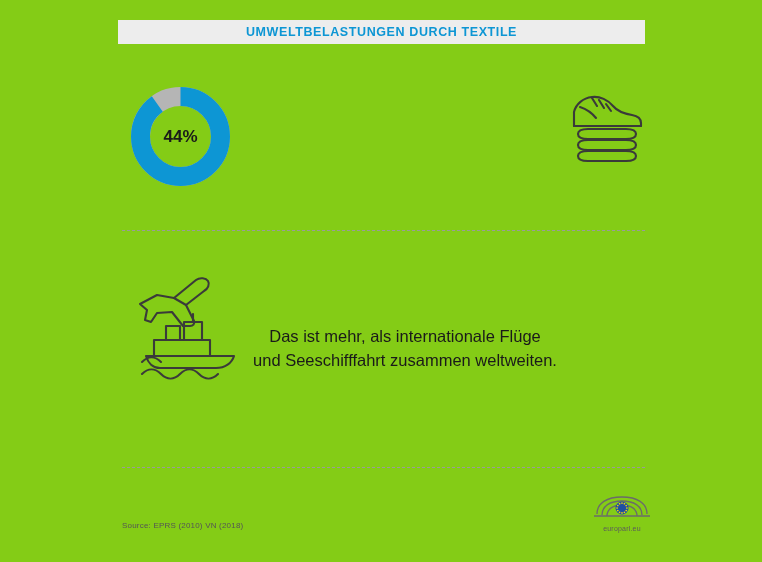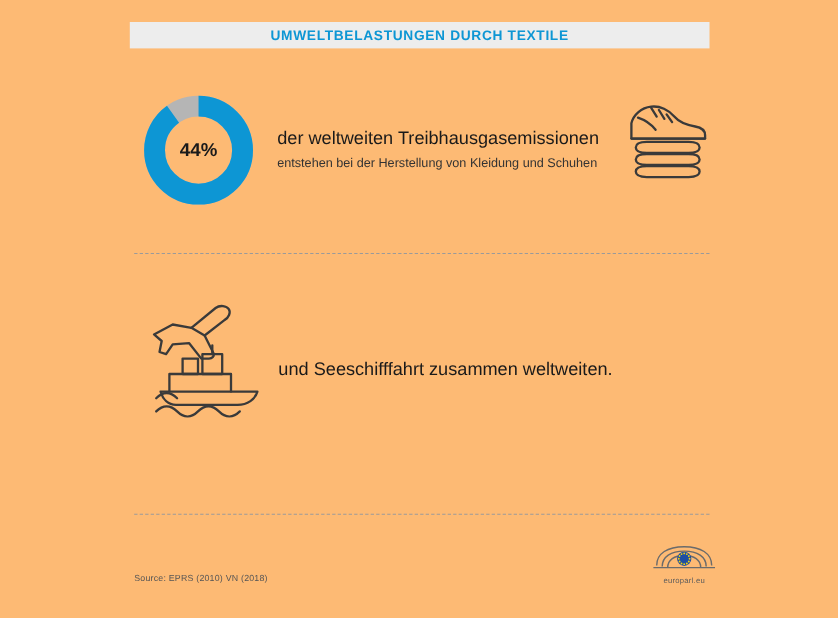--- a/index.html
+++ b/index.html
@@ -15,21 +15,21 @@
     position: relative;
     overflow: hidden;
   }
 
   .infographic {
     position: absolute;
     left: 0;
     top: 0;
     width: 762px;
     height: 562px;
-    background: #fdba74;
+    background: #84cc16;
   }
 
   
   .header-band {
     position: absolute;
     left: 118px;
     top: 20px;
     width: 527px;
     height: 24px;
     background: #ededed;
@@ -167,24 +167,20 @@
   <div class="donut-wrap">
     <svg width="105" height="105" viewBox="0 0 105 105">
 
       <circle cx="52.5" cy="52.5" r="40" fill="none" stroke="#b5b5b5" stroke-width="19"></circle>
 
       <circle id="donut-arc" cx="52.5" cy="52.5" r="40" fill="none" stroke="#0d96d4" stroke-width="19" stroke-dasharray="226.1946710584651 25.132741228718345" transform="rotate(-90 52.5 52.5)"></circle>
     </svg>
     <div class="donut-label">44%</div>
   </div>
 
-  <div class="stat-text">
-    <div class="stat-main">der weltweiten Treibhausgasemissionen</div>
-    <div class="stat-sub">entstehen bei der Herstellung von Kleidung und Schuhen</div>
-  </div>
 
   <div class="shoe-icon">
     <svg width="92" height="92" viewBox="0 0 92 92" fill="none" stroke="#3a3a3a" stroke-width="2.1" stroke-linecap="round" stroke-linejoin="round">
 
       <path d="M18 30 C20 22 27 16 36 15 C44 14 52 18 57 24 C62 30 70 32 76 33 C82 34 85 37 85 41 L85 44 L18 44 Z"></path>
       <path d="M18 44 L85 44"></path>
       <path d="M36 16 L41 24"></path>
       <path d="M43 18 L48 26"></path>
       <path d="M50 22 L55 29"></path>
       <path d="M24 25 C30 27 36 31 40 36"></path>
@@ -208,20 +204,21 @@
       <rect x="60" y="58" width="18" height="18"></rect>
       <rect x="42" y="62" width="14" height="14"></rect>
       <path d="M69 58 L69 50"></path>
 
       <path d="M18 110 C24 104 31 104 37 110 C43 116 50 116 56 110 C62 104 69 104 75 110 C81 116 88 116 94 110"></path>
       <path d="M18 98 C24 92 31 92 37 98"></path>
     </svg>
   </div>
 
   <div class="compare-text">
+    <div class="compare-line">Das ist mehr, als internationale Flüge</div>
     <div class="compare-line">und Seeschifffahrt zusammen weltweiten.</div>
   </div>
 
   <div class="dashed-rule rule-2"></div>
 
   <div class="source-note">Source: EPRS (2010) VN (2018)</div>
 
   <div class="ep-logo">
     <svg width="62" height="30" viewBox="0 0 62 30">
       <g fill="none" stroke="#6b6b6b" stroke-width="1.3">

